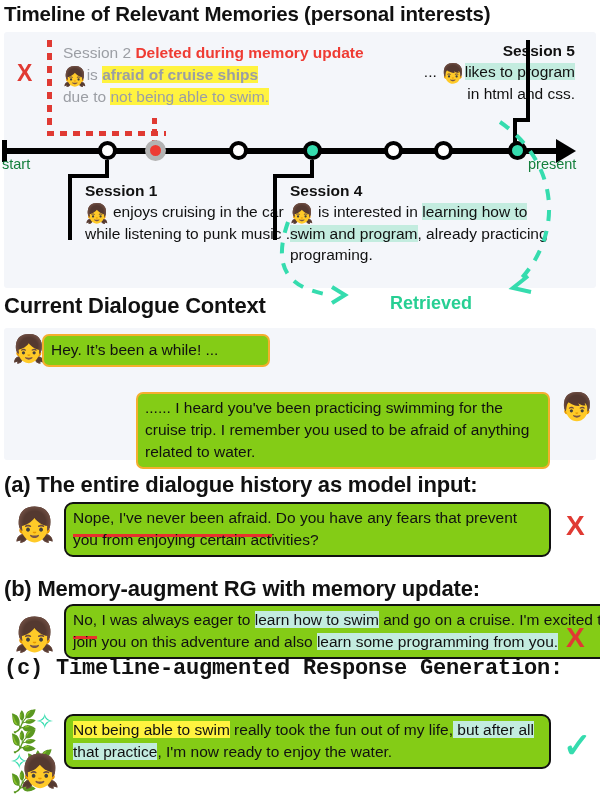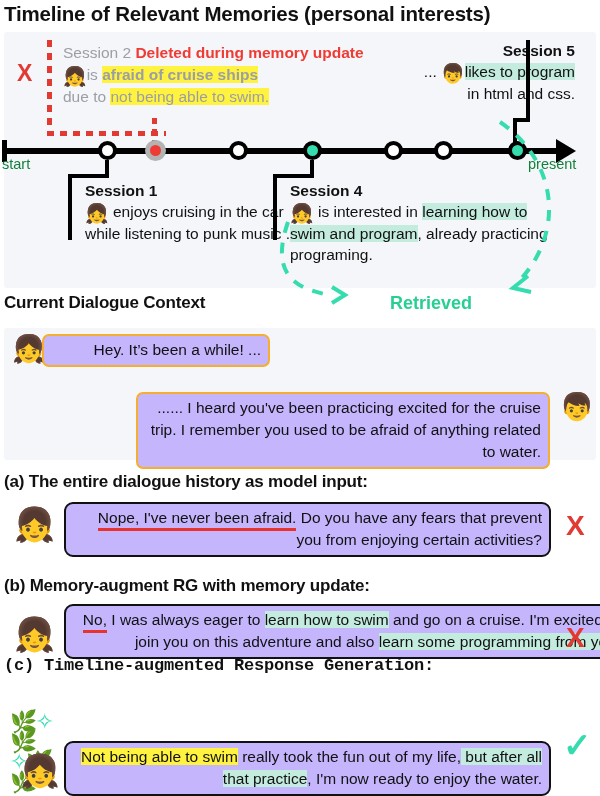--- a/index.html
+++ b/index.html
@@ -17,21 +17,21 @@
   .h-title {
     position: absolute;
     font-size: 20.5px;
     font-weight: 700;
     letter-spacing: -0.2px;
     color: #111;
     white-space: nowrap;
   }
   .sec-label {
     position: absolute;
-    font-size: 17px;
+    font-size: 22px;
     font-weight: 700;
     letter-spacing: -0.2px;
     white-space: nowrap;
     color: #111;
   }
 
   
   .panel {
     position: absolute;
     background: #f4f6fa;
@@ -126,21 +126,21 @@
     background-image: linear-gradient(#e03a33 55%, rgba(0,0,0,0) 0%);
     background-size: 5px 11px;
     background-repeat: repeat-y;
   }
 
   
   .hl-y { background: #fff33f; }
   .hl-t { background: #c3ecdf; }
   .ul-red {
     border-bottom: 3px solid #e8322c;
-    padding-bottom: 2px;
+    padding-bottom: 8px;
   }
   .bold { font-weight: 700; }
 
   
   .s5 {
     position: absolute;
     text-align: right;
     font-size: 15.5px;
     line-height: 21px;
     color: #111;
@@ -152,28 +152,27 @@
     position: absolute;
     color: #27cf93;
     font-weight: 700;
     font-size: 18px;
     white-space: nowrap;
   }
 
   
   .bubble {
     position: absolute;
-    background: #c4b5fd;
+    background: #84cc16;
     border: 2.5px solid #f5ae2e;
     border-radius: 7px;
     font-size: 15.5px;
     line-height: 22px;
     padding: 3px 7px 4px 7px;
     color: #111;
-    text-align: right;
   }
   .bubble.dark {
     border: 2.5px solid #111;
     border-radius: 9px;
   }
   .avatar {
     position: absolute;
     font-size: 27px;
     line-height: 1;
     user-select: none;
@@ -285,38 +284,38 @@
 
   <div class="retrieved" style="left:390px; top:293px;">Retrieved</div>
 
   <div class="sec-label" style="left:4px; top:293px;">Current Dialogue Context</div>
 
   <div class="panel" style="left:4px; top:328px; width:592px; height:132px;"></div>
 
   <div class="avatar" style="left:12px; top:336px;">👧</div>
   <div class="bubble" style="left:42px; top:334px; width:228px;">Hey. It’s been a while! ...</div>
 
-  <div class="bubble" style="left:136px; top:392px; width:414px;">...... I heard you've been practicing excited for the cruise trip. I remember you used to be afraid of anything related to water.</div>
+  <div class="bubble" style="left:136px; top:392px; width:414px;">...... I heard you've been practicing swimming for the cruise trip. I remember you used to be afraid of anything related to water.</div>
   <div class="avatar" style="left:560px; top:394px;">👦</div>
 
   <div class="sec-label" style="left:4px; top:472px;">(a) The entire dialogue history as model input:</div>
   <div class="avatar" style="left:14px; top:508px; font-size:33px;">👧</div>
   <div class="bubble dark" style="left:64px; top:502px; width:487px;">
     <span class="ul-red">Nope, I've never been afraid.</span><span> Do you have any fears that prevent you from enjoying certain activities?</span>
   </div>
   <div class="verdict bad" style="left:566px; top:512px;">X</div>
 
   <div class="sec-label" style="left:4px; top:576px;">(b) Memory-augment RG with memory update:</div>
   <div class="avatar" style="left:14px; top:618px; font-size:33px;">👧</div>
   <div class="bubble dark" style="left:64px; top:604px; width:565px;">
     <span class="ul-red">No,</span><span> I was always eager to </span><span class="hl-t">learn how to swim</span><span> and go on a cruise. I'm excited to join you on this adventure and also </span><span class="hl-t">learn some programming from you.</span>
   </div>
   <div class="verdict bad" style="left:566px; top:624px;">X</div>
 
   <div class="sec-label" style="left:4px; top:656px;font-family:Liberation Mono, monospace;">(c) Timeline-augmented Response Generation:</div>
   <div class="sparkle" style="left:10px; top:712px; width:58px;">🌿✧🌿<br>✧🌿🌿</div>
   <div class="avatar" style="left:20px; top:755px; font-size:32px;">👧</div>
-  <div class="bubble dark" style="left:64px; top:714px; width:487px;margin-top:27px;">
+  <div class="bubble dark" style="left:64px; top:714px; width:487px;">
     <span class="hl-y">Not being able to swim</span><span> really took the fun out of my life,</span><span class="hl-t"> but after all that practice</span><span>, I'm now ready to enjoy the water.</span>
   </div>
   <div class="verdict good" style="left:563px; top:728px;">✓</div>
 
 </div>
 
 </body></html>

